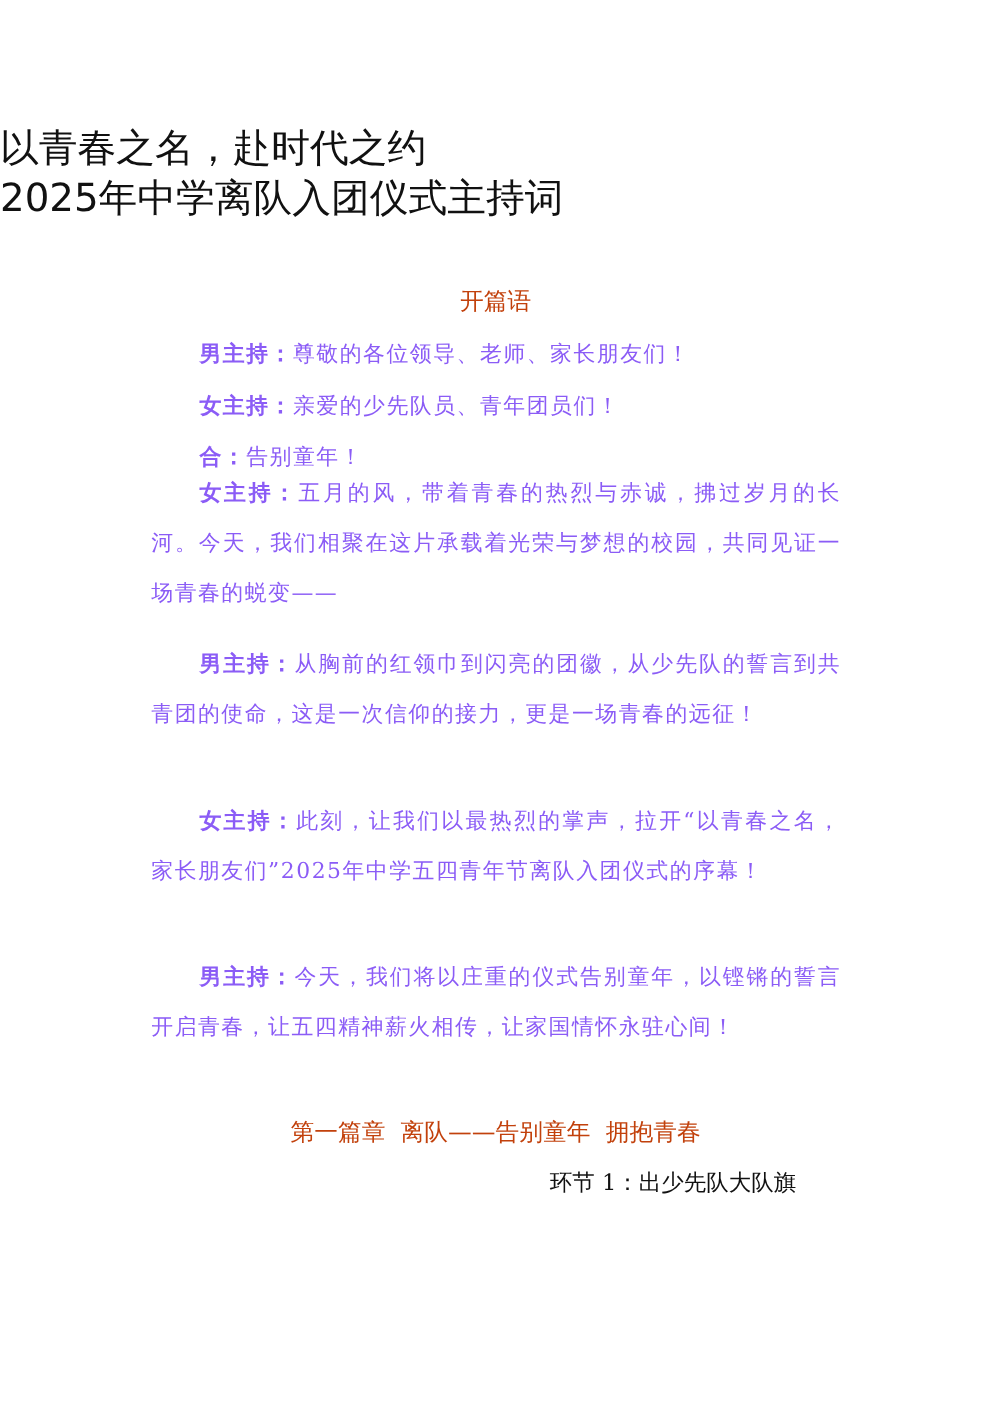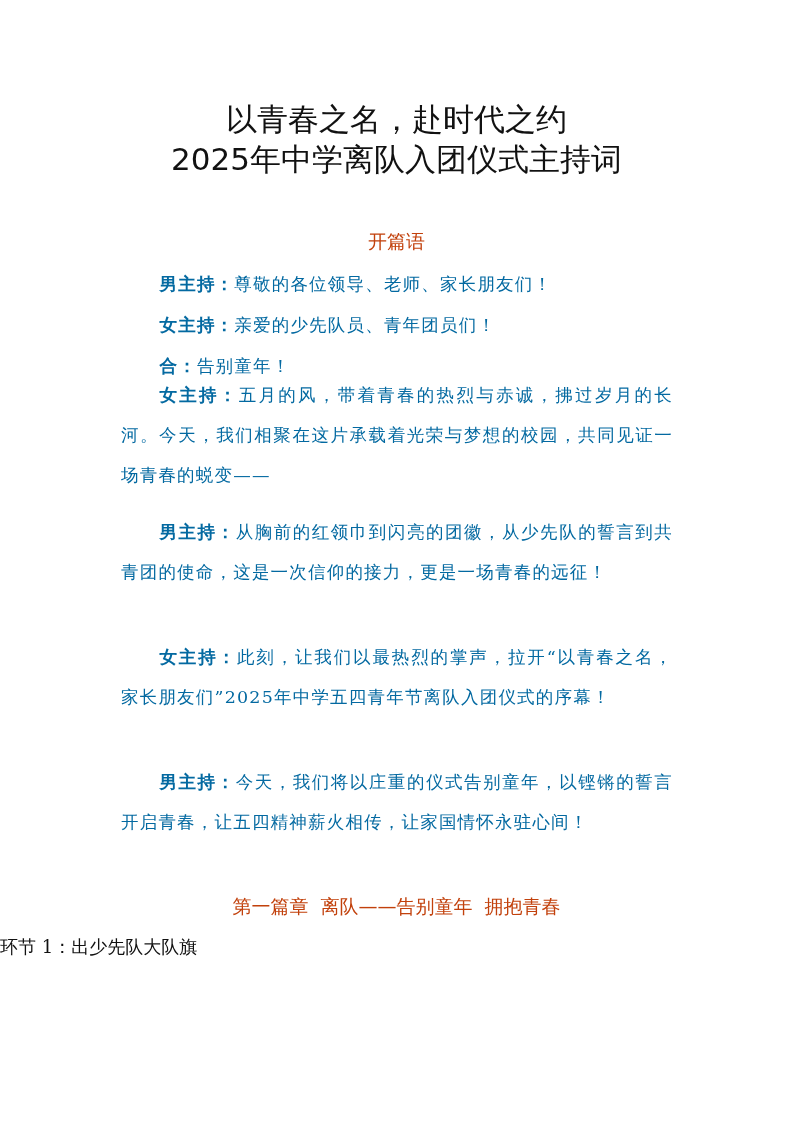--- a/index.html
+++ b/index.html
@@ -18,21 +18,20 @@
     .page {
       position: absolute;
       left: 0; top: 0;
       width: 793px;
       height: 1122px;
     }
     .title {
       position: absolute;
       left: 0;
       width: 793px;
-      text-align: center;
       font-family: "DejaVu Sans", "Liberation Sans", sans-serif;
       font-size: 31px;
       color: #111;
       line-height: 1;
       letter-spacing: 0px;
     }
     .title.t1 { top: 104px; }
     .title.t2 { top: 144px; }
 
     .heading-red {
@@ -42,38 +41,38 @@
       text-align: center;
       color: #c2410c;
       font-family: "DejaVu Sans", "Liberation Sans", sans-serif;
       font-size: 19px;
       line-height: 1;
     }
     .heading-black {
       position: absolute;
       left: 0;
       width: 637px;
-      text-align: left;
+      text-align: right;
       color: #111;
       font-family: "DejaVu Serif", "Liberation Serif", serif;
       font-size: 18px;
       line-height: 1;
     }
 
     .para {
       position: absolute;
       left: 121px;
       width: 552px;
       font-size: 17.5px;
       line-height: 40px;
       text-align: justify;
       text-align-last: left;
       letter-spacing: 1.2px;
       text-indent: 2.2em;
-      color: #0369a1;
+      color: #8b5cf6;
     }
     .speaker {
       font-family: "DejaVu Sans", "Liberation Sans", sans-serif;
       font-weight: bold;
     }
   </style>
 </head>
 <body>
 
 <div class="page">

